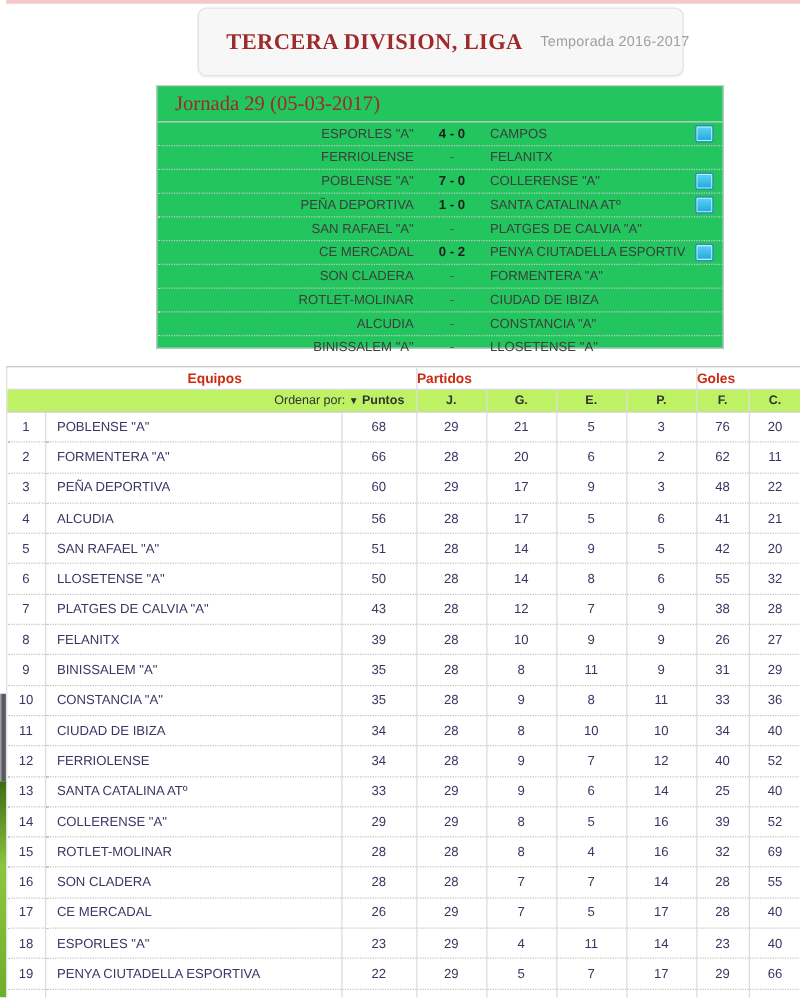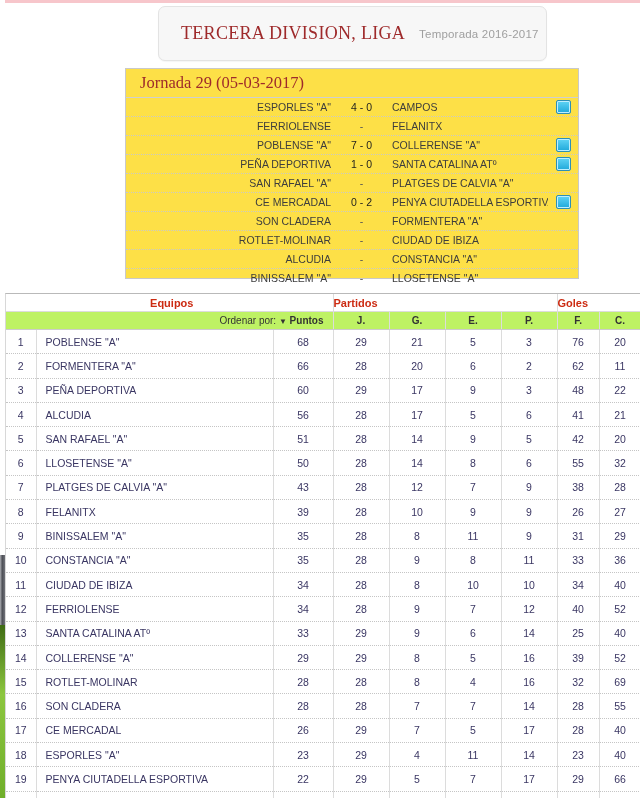--- a/index.html
+++ b/index.html
@@ -22,44 +22,44 @@
 
   
   .title-card{
     position:absolute;left:158px;top:6px;width:387px;height:53px;
     background:#f7f7f7;border:1px solid #e3e3e3;border-radius:7px;
     box-shadow:0 1px 1px rgba(0,0,0,.04);
     display:flex;align-items:center;
   }
   .title-main{
     color:#9e2a2b;font-family:"Liberation Serif", serif;
-    font-size:18px;letter-spacing:.3px;margin-left:22px;white-space:nowrap;
+    font-size:18px;letter-spacing:.3px;margin-left:22px;white-space:nowrap;font-weight:bold;
   }
   .title-season{
     color:#9f9f9f;font-size:11.5px;font-weight:normal;margin-left:14px;
     letter-spacing:.2px;white-space:nowrap;
   }
 
   
   .jornada-panel{
     position:absolute;left:125px;top:68px;width:452px;height:209px;
-    background:#fde047;border:1px solid #c9c9c9;
+    background:#22c55e;border:1px solid #c9c9c9;
   }
   .jornada-head{
     height:28px;line-height:28px;padding-left:14px;
     color:#9e2a2b;font-family:"Liberation Serif", serif;font-size:16.5px;
     border-bottom:1px solid #cfcfcf;
   }
   .match-row{
     height:18px;display:flex;align-items:center;
     border-bottom:1px dotted #c8c8c8;font-size:10.5px;color:#3d3d3d;
   }
   .match-row:last-child{border-bottom:none;}
   .m-home{width:205px;text-align:right;padding-right:9px;white-space:nowrap;overflow:hidden;}
-  .m-score{width:43px;text-align:center;font-weight:normal;color:#1e1e1e;white-space:nowrap;}
+  .m-score{width:43px;text-align:center;font-weight:bold;color:#1e1e1e;white-space:nowrap;}
   .m-score.empty{font-weight:normal;color:#555;}
   .m-away{flex:1;padding-left:9px;white-space:nowrap;overflow:hidden;}
   .m-icon{width:30px;display:flex;justify-content:center;align-items:center;}
   .tv-ico{
     width:13px;height:12px;border:1px solid #2e8fb5;border-radius:2px;
     background:linear-gradient(to bottom,#5fd4f5,#1fa8da);
     box-shadow:inset 0 0 0 1px #bdeeff;
   }
 
   

